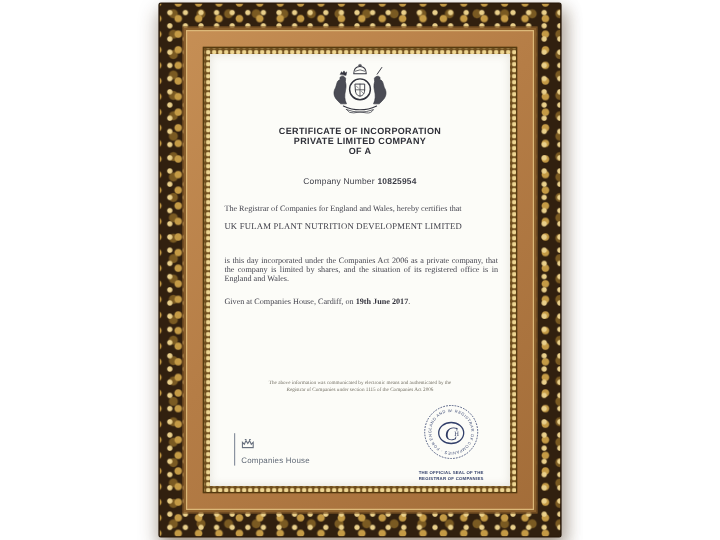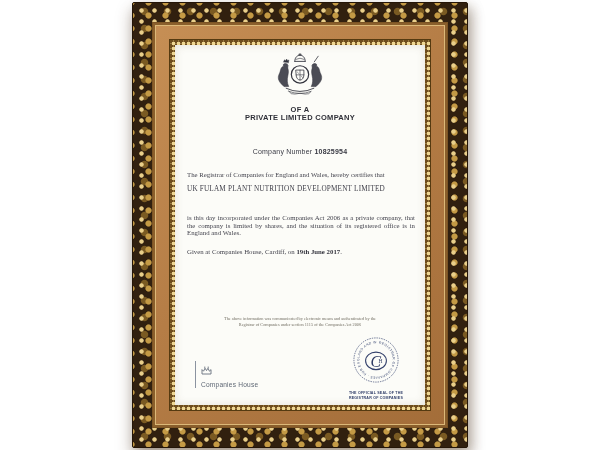--- a/index.html
+++ b/index.html
@@ -100,22 +100,23 @@
 
               <path d="M44,14 c2.5,-3 6.5,-1.5 5,1.5 c4,1.5 3,5.5 5,9 c2,4 1,8 -2.5,11.5 l-3,3 h-5.5 c2,-4 2,-8.5 1,-12.5 c-0.6,-3 -1,-5.5 0,-8.5 z" fill="#32333d" fill-opacity="0.88" stroke-width="0.6"></path>
               <path d="M46.5,10.5 l4.5,-6.5" stroke-width="0.9"></path>
 
               <path d="M14,41 q16,7.5 32,0" stroke-width="1"></path>
               <path d="M17,44.5 q13,5 26,0 q-2.5,4 -7,3.2 q-6,-1.8 -12,0 q-4.5,0.8 -7,-3.2 z" stroke-width="0.7"></path>
             </svg>
           </div>
 
           <div class="title">
+            <div>CERTIFICATE OF INCORPORATION</div>
+            <div>PRIVATE LIMITED COMPANY</div>
             <div>OF A</div>
-            <div>PRIVATE LIMITED COMPANY</div>
           </div>
 
           <div class="company-number">
             <span>Company Number</span>
             <b>10825954</b>
           </div>
 
           <div class="certifies serif">The Registrar of Companies for England and Wales, hereby certifies that</div>
           <div class="company-name serif">UK FULAM PLANT NUTRITION DEVELOPMENT LIMITED</div>
           <div class="paragraph serif">is this day incorporated under the Companies Act 2006 as a private company, that the company is limited by shares, and the situation of its registered office is in England and Wales.</div>

